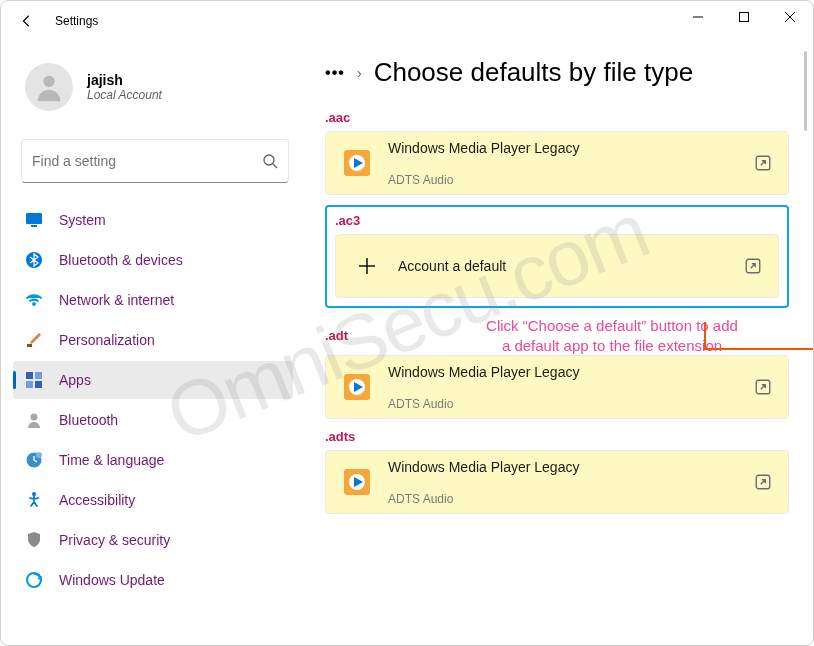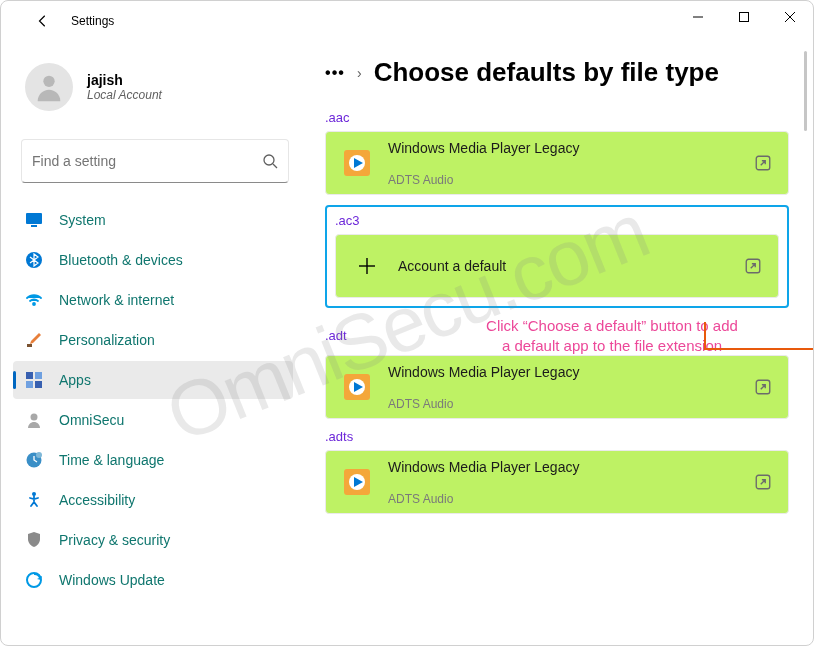--- a/index.html
+++ b/index.html
@@ -1,19 +1,19 @@
 <!DOCTYPE html>
 <html><head>
 <meta charset="utf-8">
 <style>
   * { box-sizing: border-box; margin: 0; padding: 0; font-family: "Segoe UI", -apple-system, sans-serif; }
   body { width: 814px; height: 646px; background: #fff; border: 1px solid #d0d0d0; border-radius: 8px; overflow: hidden; position: relative; }
   
   
-  .titlebar { height: 40px; display: flex; align-items: center; padding: 0 24px; position: relative; }
+  .titlebar { height: 40px; display: flex; align-items: center; padding: 0 8px; position: relative; }
   .titlebar .back { width: 24px; height: 24px; display: flex; align-items: center; justify-content: center; margin-left: 6px; cursor: pointer; }
   .titlebar .title { font-size: 12px; margin-left: 16px; color: #000; }
   .winctrls { position: absolute; right: 0; top: 0; display: flex; }
   .winctrls > div { width: 46px; height: 32px; display: flex; align-items: center; justify-content: center; cursor: pointer; }
   
   
   .main { display: flex; height: calc(100% - 40px); }
   
   
   .sidebar { width: 300px; padding: 12px 8px 8px 20px; }
@@ -25,32 +25,32 @@
   
   .search-box { margin: 18px 4px 18px 0; height: 44px; background: #fff; border: 1px solid #e6e6e6; border-bottom: 1px solid #8a8a8a; border-radius: 4px; display: flex; align-items: center; padding: 0 10px; }
   .search-box input { flex: 1; border: none; outline: none; font-size: 14px; color: #5f5f5f; background: transparent; }
   .search-box .sicon { width: 16px; height: 16px; }
   
   .nav { display: flex; flex-direction: column; gap: 2px; margin-left: -8px; }
   .nav-item { display: flex; align-items: center; height: 38px; padding: 0 12px; border-radius: 4px; cursor: pointer; position: relative; }
   .nav-item.active { background: #eaeaea; }
   .nav-item.active::before { content: ""; position: absolute; left: 0; top: 10px; bottom: 10px; width: 3px; background: #0067c0; border-radius: 2px; }
   .nav-icon { width: 18px; height: 18px; display: flex; align-items: center; justify-content: center; margin-right: 16px; }
-  .nav-label { font-size: 14px; color: #0f766e; }
+  .nav-label { font-size: 14px; color: #701a75; }
   
   
   .content { flex: 1; padding: 16px 24px 0 24px; position: relative; overflow: hidden; }
   .crumb-row { display: flex; align-items: center; gap: 12px; margin-bottom: 22px; }
   .dots { width: 20px; text-align: center; font-size: 16px; font-weight: 700; color: #000; letter-spacing: 1px; cursor: pointer; }
   .chev { font-size: 14px; color: #5f5f5f; }
-  .page-title { font-size: 26px; font-weight: 700; color: #000; }
-  
-  .section-label { font-size: 13px; font-weight: 400; color: #6d28d9; margin-top: 6px; margin-bottom: 6px; }
-  
-  .card { background: #bef264; border: 1px solid #eaeaea; border-radius: 4px; height: 64px; display: flex; align-items: center; padding: 0 16px; margin-bottom: 10px; cursor: pointer; }
+  .page-title { font-size: 26px; font-weight: 400; color: #000; }
+  
+  .section-label { font-size: 13px; font-weight: 700; color: #be185d; margin-top: 6px; margin-bottom: 6px; }
+  
+  .card { background: #fef9c3; border: 1px solid #eaeaea; border-radius: 4px; height: 64px; display: flex; align-items: center; padding: 0 16px; margin-bottom: 10px; cursor: pointer; }
   .card .appicon { width: 30px; height: 30px; margin-right: 16px; display: flex; align-items: center; justify-content: center; }
   .card .texts { flex: 1; display: flex; flex-direction: column; }
   .card .app-name { font-size: 14px; color: #1b1b1b; }
   .card .app-sub { font-size: 12px; color: #7a7a7a; margin-top: 17px; }
   .card .open { width: 18px; height: 18px; }
   
   .highlight-group { border: 2px solid #0ea5e9; border-radius: 4px; padding: 6px 8px 4px 8px; margin-top: 6px; margin-bottom: 8px; }
   .highlight-group .section-label { margin-top: 0; }
   .highlight-group .card { margin-bottom: 4px; }
   
@@ -165,21 +165,21 @@
           </span>
         <span class="nav-label">Apps</span>
       </div>
       <div class="nav-item">
         <span class="nav-icon">
             <svg viewBox="0 0 18 18" width="18" height="18">
               <circle cx="9" cy="6" r="3.5" fill="#a8a8a8"></circle>
               <path d="M3 17c0-3.3 2.7-6 6-6s6 2.7 6 6z" fill="#a8a8a8"></path>
             </svg>
           </span>
-        <span class="nav-label">OmniSecu</span>
+        <span class="nav-label">Bluetooth</span>
       </div>
       <div class="nav-item">
         <span class="nav-icon">
             <svg viewBox="0 0 18 18" width="18" height="18">
               <circle cx="9" cy="9" r="7.5" fill="#3a8fc7"></circle>
               <path d="M9 5v4l3 2" stroke="#fff" stroke-width="1.3" fill="none"></path>
               <circle cx="14" cy="4" r="3" fill="#7fb8d8"></circle>
             </svg>
           </span>
         <span class="nav-label">Time &amp; language</span>

